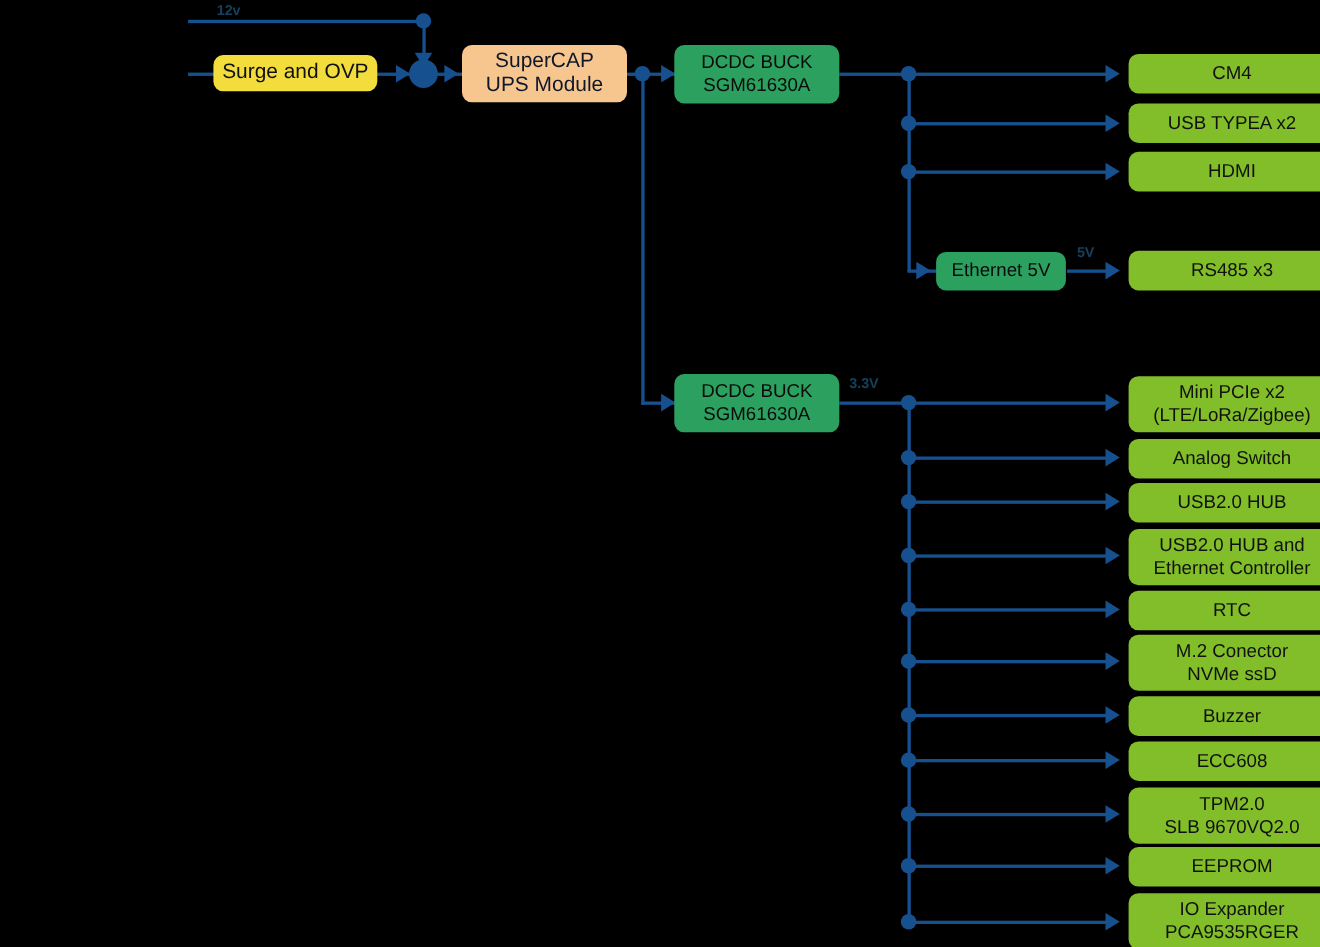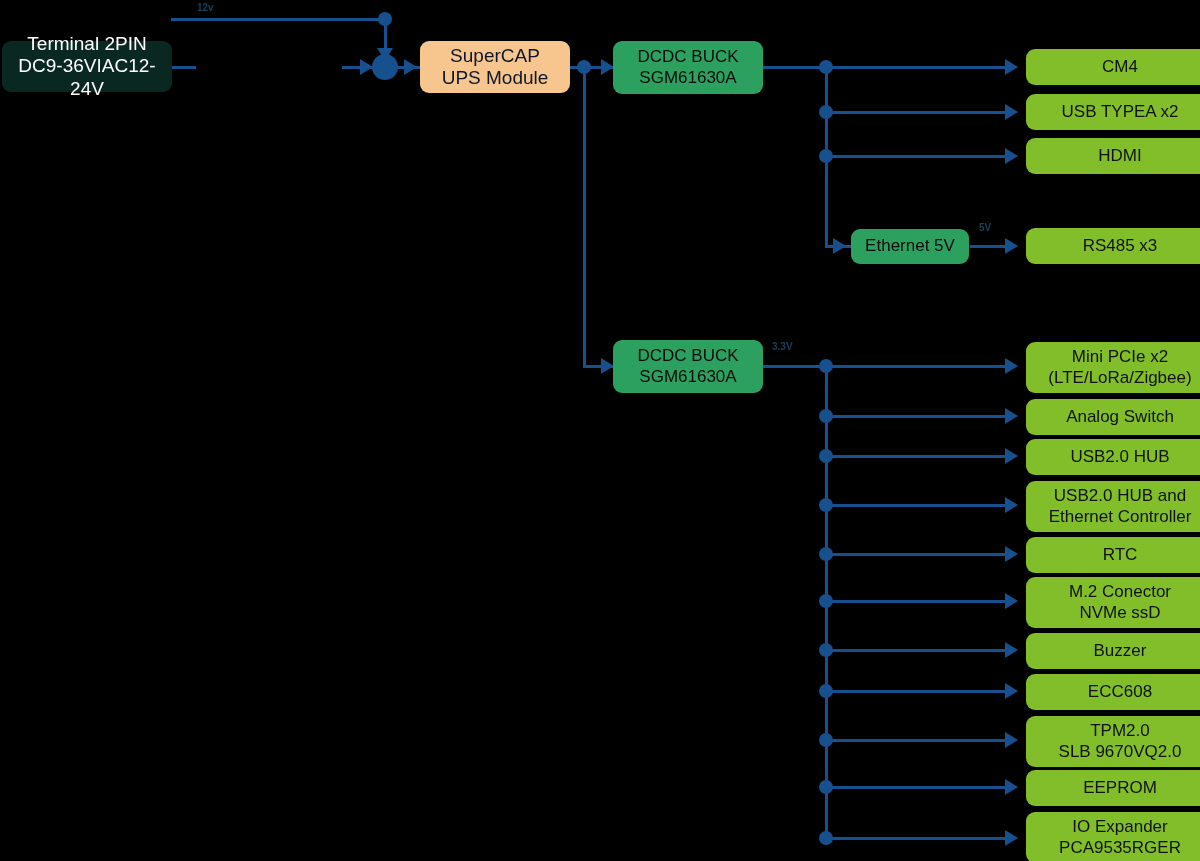--- a/index.html
+++ b/index.html
@@ -79,21 +79,21 @@
     width: 0;
     height: 0;
     z-index: 2;
     border-left: 8px solid transparent;
     border-right: 8px solid transparent;
     border-top: 13px solid #17508f;
   }
   .wlabel {
     position: absolute;
     color: #17405a;
-    font-size: 10px;
+    font-size: 13px;
     font-weight: 600;
     z-index: 4;
     white-space: nowrap;
   }
 </style>
 </head>
 <body>
 
 <div id="canvas">
 
@@ -185,23 +185,22 @@
   <div class="dot" style="left:819px; top:643px; width:14px; height:14px;"></div>
   <div class="dot" style="left:819px; top:684px; width:14px; height:14px;"></div>
   <div class="dot" style="left:819px; top:733px; width:14px; height:14px;"></div>
   <div class="dot" style="left:819px; top:780px; width:14px; height:14px;"></div>
   <div class="dot" style="left:819px; top:831px; width:14px; height:14px;"></div>
 
   <div class="wlabel" style="left:197px; top:2px;">12v</div>
   <div class="wlabel" style="left:979px; top:222px;">5V</div>
   <div class="wlabel" style="left:772px; top:341px;">3.3V</div>
 
-  <div class="node n-source" style="left:2px; top:41px; width:170px; height:51px;">Terminal 2PIN
-DC9-36VIAC12-24V</div>
-
+
+  <div class="node n-protect" style="left:194px; top:50px; width:149px; height:33px;">Surge and OVP</div>
 
   <div class="node n-ups" style="left:420px; top:41px; width:150px; height:52px;">SuperCAP
 UPS Module</div>
 
   <div class="node n-reg" style="left:613px; top:41px; width:150px; height:53px;">DCDC BUCK
 SGM61630A</div>
   <div class="node n-reg" style="left:613px; top:340px; width:150px; height:53px;">DCDC BUCK
 SGM61630A</div>
   <div class="node n-reg" style="left:851px; top:229px; width:118px; height:35px;">Ethernet 5V</div>
 

